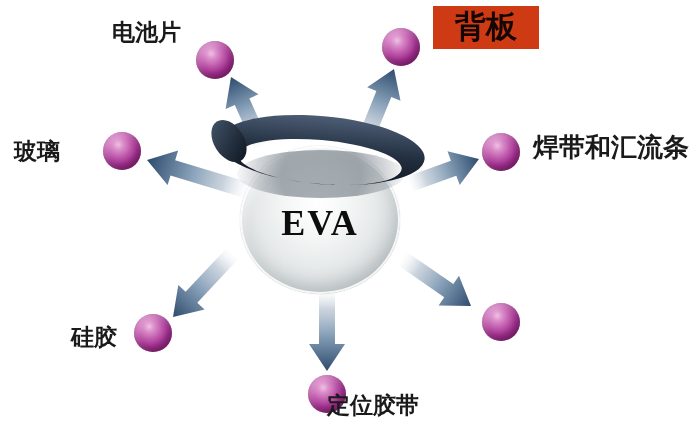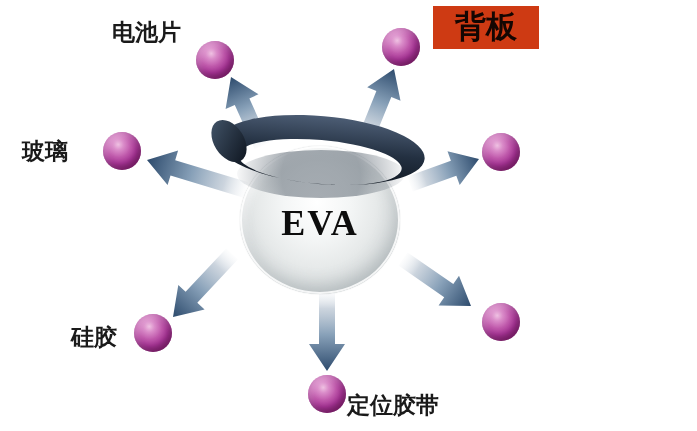--- a/index.html
+++ b/index.html
@@ -44,24 +44,24 @@
   .sphere-silicone  { left:134px; top:314px; }
   .sphere-flux      { left:482px; top:303px; }
   .sphere-tape      { left:308px; top:375px; }
 
   
   .label {
     position:absolute; font-weight:bold; color:#1a1a1a; font-size:23px;
     white-space:nowrap; line-height:1.1;
   }
   .label-battery   { left:112px; top:20px;  }
-  .label-glass     { left:22px;  top:139px; }
+  .label-glass     { left:14px;  top:139px; }
   .label-silicone  { left:71px;  top:325px; }
   .label-flux      { left:536px; top:310px; }
-  .label-tape      { left:347px; top:393px; }
+  .label-tape      { left:327px; top:393px; }
   .label-ribbon    { left:533px; top:134px; font-size:26px; }
   .label-backsheet {
     left:433px; top:6px; width:106px; height:43px;
     background:#ce3a13; color:#140602; font-size:31px;
     display:flex; align-items:center; justify-content:center;
   }
 </style>
 </head>
 <body>
 
@@ -167,16 +167,17 @@
   <div class="sphere sphere-backsheet"></div>
   <div class="sphere sphere-glass"></div>
   <div class="sphere sphere-ribbon"></div>
   <div class="sphere sphere-silicone"></div>
   <div class="sphere sphere-flux"></div>
   <div class="sphere sphere-tape"></div>
 
   <div class="label label-battery">电池片</div>
   <div class="label label-backsheet">背板</div>
   <div class="label label-glass">玻璃</div>
+  <div class="label label-ribbon">焊带和汇流条</div>
   <div class="label label-silicone">硅胶</div>
   <div class="label label-tape">定位胶带</div>
 
 </div>
 
 </body></html>

